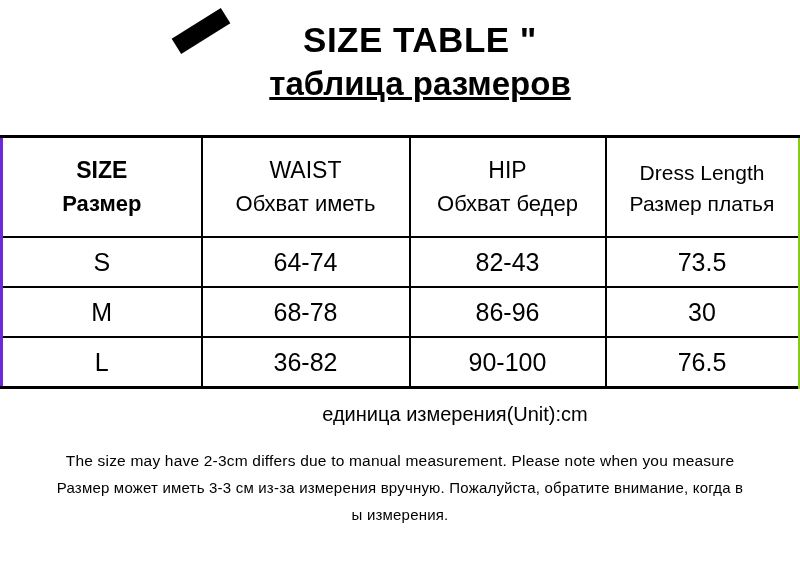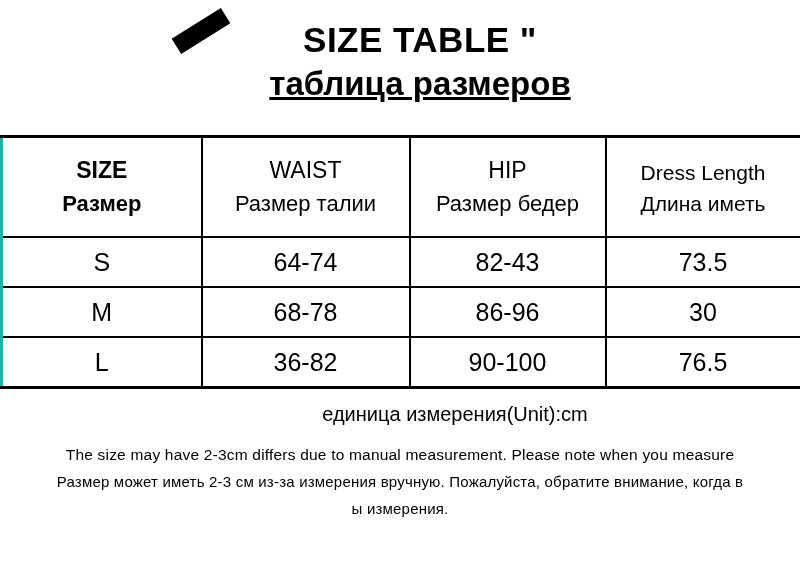--- a/index.html
+++ b/index.html
@@ -109,43 +109,43 @@
     word-break: break-word;
     line-height: 28px;
   }
 
   .cell-val {
     font-size: 25px;
     line-height: 30px;
   }
 
   
-  table.size-table td:first-child { border-left: 3px solid #14b8a6; }
-  table.size-table td:last-child { border-right: 4px solid #84cc16; }
+  table.size-table td:first-child { border-left: 3px solid #6d28d9; }
+  table.size-table td:last-child { border-right: 8px solid #84cc16; }
   table.size-table tr.head-row td { border-top: none; }
   table.size-table tr:last-child td { border-bottom: 3px solid #000; }
 
   
   .unit-note {
     margin-top: 10px;
     text-align: center;
     padding-left: 110px;
   }
   .unit-line {
     font-size: 20px;
     line-height: 30px;
     white-space: nowrap;
   }
   .unit-line.second {
     padding-left: 10px;
   }
 
   
   .disclaimer {
-    margin-top: 12px;
+    margin-top: 18px;
     padding: 0 10px;
     text-align: center;
   }
   .disc-line {
     font-size: 15.5px;
     line-height: 27px;
     letter-spacing: 0.2px;
   }
   .disc-line.ru {
     font-size: 15px;
@@ -172,29 +172,29 @@
         <col class="c4">
     </colgroup>
     <tbody>
       <tr class="head-row">
         <td>
           <div class="hdr-en bold">SIZE</div>
           <div class="hdr-ru bold">Размер</div>
         </td>
         <td>
           <div class="hdr-en">WAIST</div>
-          <div class="hdr-ru">Размер талии</div>
+          <div class="hdr-ru">Обхват иметь</div>
         </td>
         <td>
           <div class="hdr-en">HIP</div>
-          <div class="hdr-ru">Размер бедер</div>
+          <div class="hdr-ru">Обхват бедер</div>
         </td>
         <td class="hdr-narrow">
           <div class="hdr-en">Dress  Length</div>
-          <div class="hdr-ru">Длина  иметь</div>
+          <div class="hdr-ru">Размер  платья</div>
         </td>
       </tr>
 
       <tr class="data-row">
         <td>
           <span class="cell-val">S</span>
         </td>
         <td>
           <span class="cell-val">64-74</span>
         </td>
@@ -237,17 +237,17 @@
       </tr>
     </tbody>
   </table>
 
   <div class="unit-note">
     <div class="unit-line">единица измерения(Unit):cm</div>
   </div>
 
   <div class="disclaimer">
     <div class="disc-line">The size may have 2-3cm differs due to manual measurement. Please note when you measure</div>
-    <div class="disc-line ru">Размер может иметь 2-3 см из-за измерения вручную. Пожалуйста, обратите внимание, когда в</div>
+    <div class="disc-line ru">Размер может иметь 3-3 см из-за измерения вручную. Пожалуйста, обратите внимание, когда в</div>
     <div class="disc-line ru">ы измерения.</div>
   </div>
 
 </div>
 
 </body></html>

